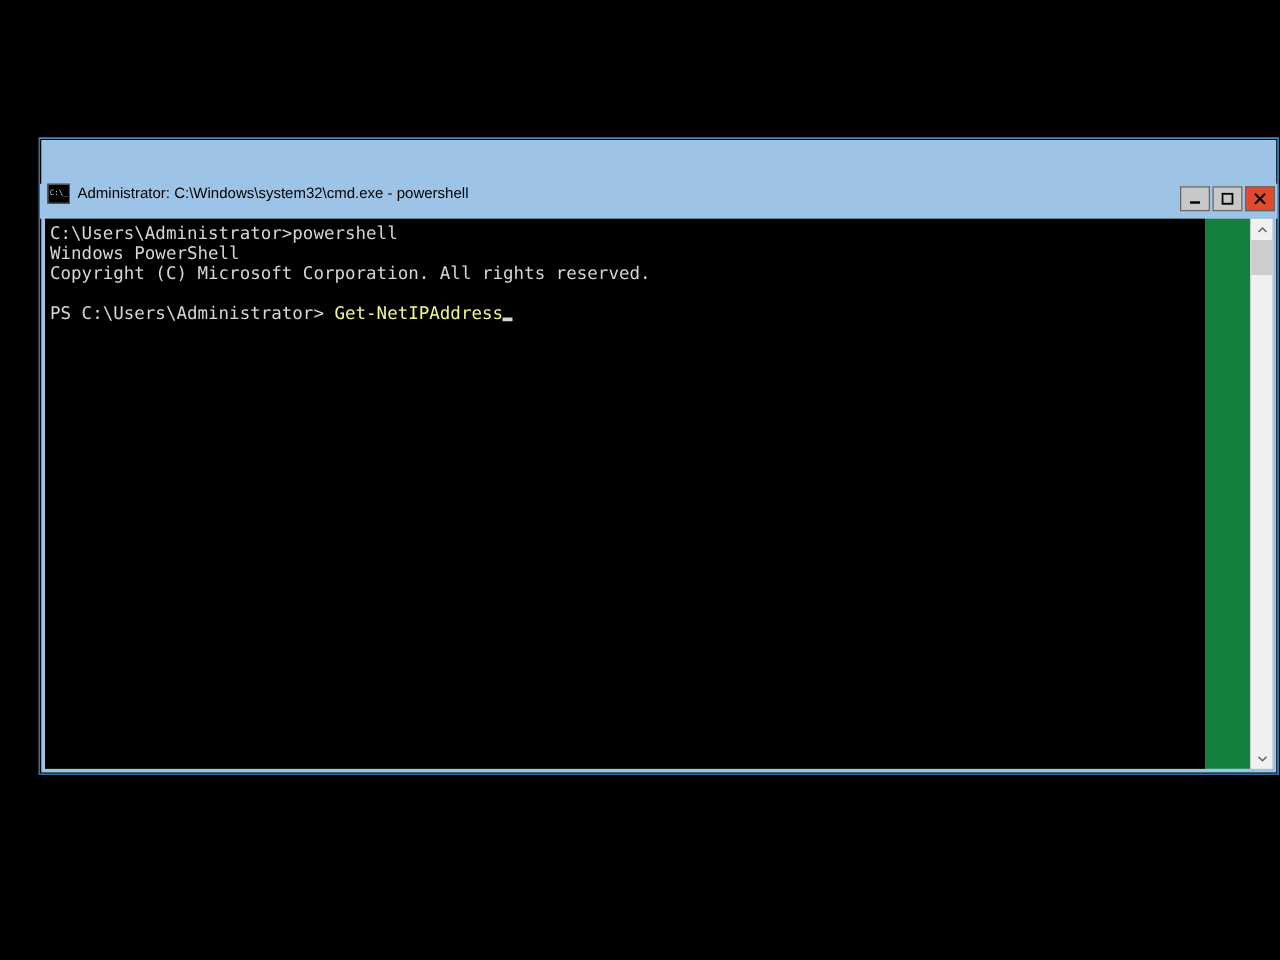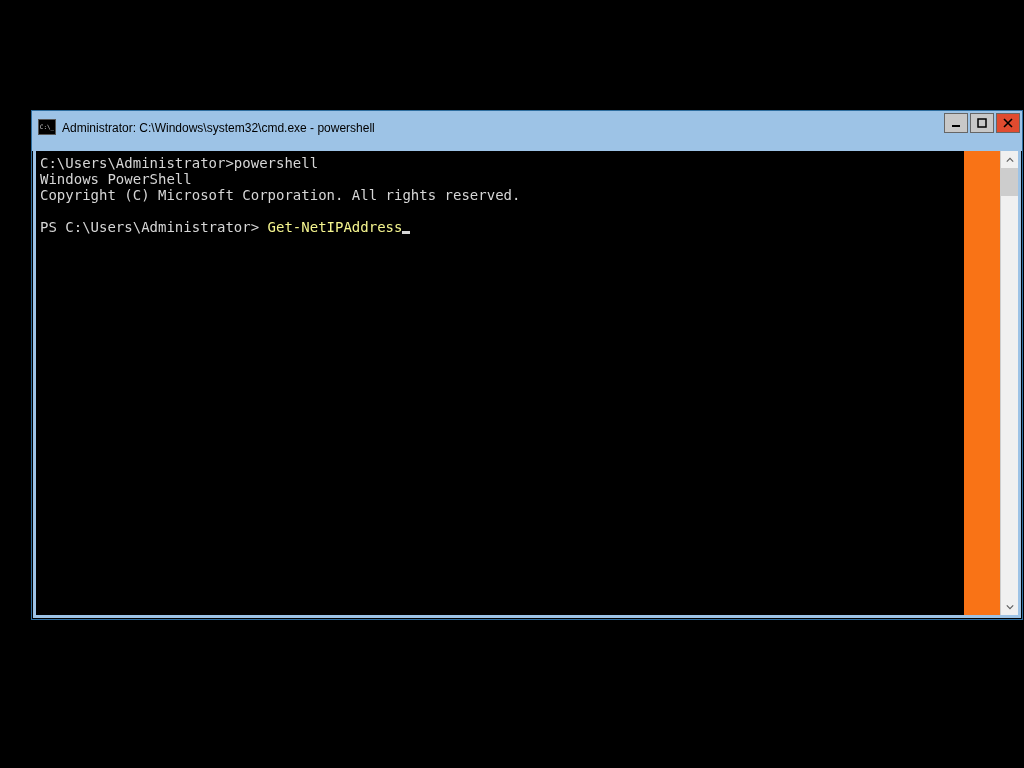--- a/index.html
+++ b/index.html
@@ -24,26 +24,27 @@
     height: 508px;
     background: #9dc3e6;
     border: 1px solid #2e6ea0;
     box-shadow: 0 0 0 1px #000 inset;
     display: flex;
     flex-direction: column;
   }
   .titlebar {
     height: 24px;
     display: flex;
-    align-items: flex-end;
-    padding: 0 0 16px 6px;
+    align-items: flex-start;
+    padding: 0 0 4px 6px;
     background: #9dc3e6;
     color: #000;
     font-size: 12px;
     user-select: none;
+    margin-top: 36px;
   }
   .titlebar .app-icon {
     width: 16px;
     height: 14px;
     background: #000;
     border: 1px solid #555;
     margin-right: 6px;
     position: relative;
     display: flex;
     align-items: center;
@@ -84,21 +85,21 @@
     color: #000;
   }
   .titlebar .ctrl-btn svg {
     width: 10px;
     height: 10px;
   }
   .client {
     flex: 1;
     display: flex;
     margin: 0 4px 4px 4px;
-    background: #f97316;
+    background: #15803d;
     position: relative;
     gap: 36px;
   }
   .terminal {
     flex: 1;
     background: #000;
     color: #d6d6d6;
     font-family: Consolas, "Lucida Console", monospace;
     font-size: 14px;
     line-height: 16px;

